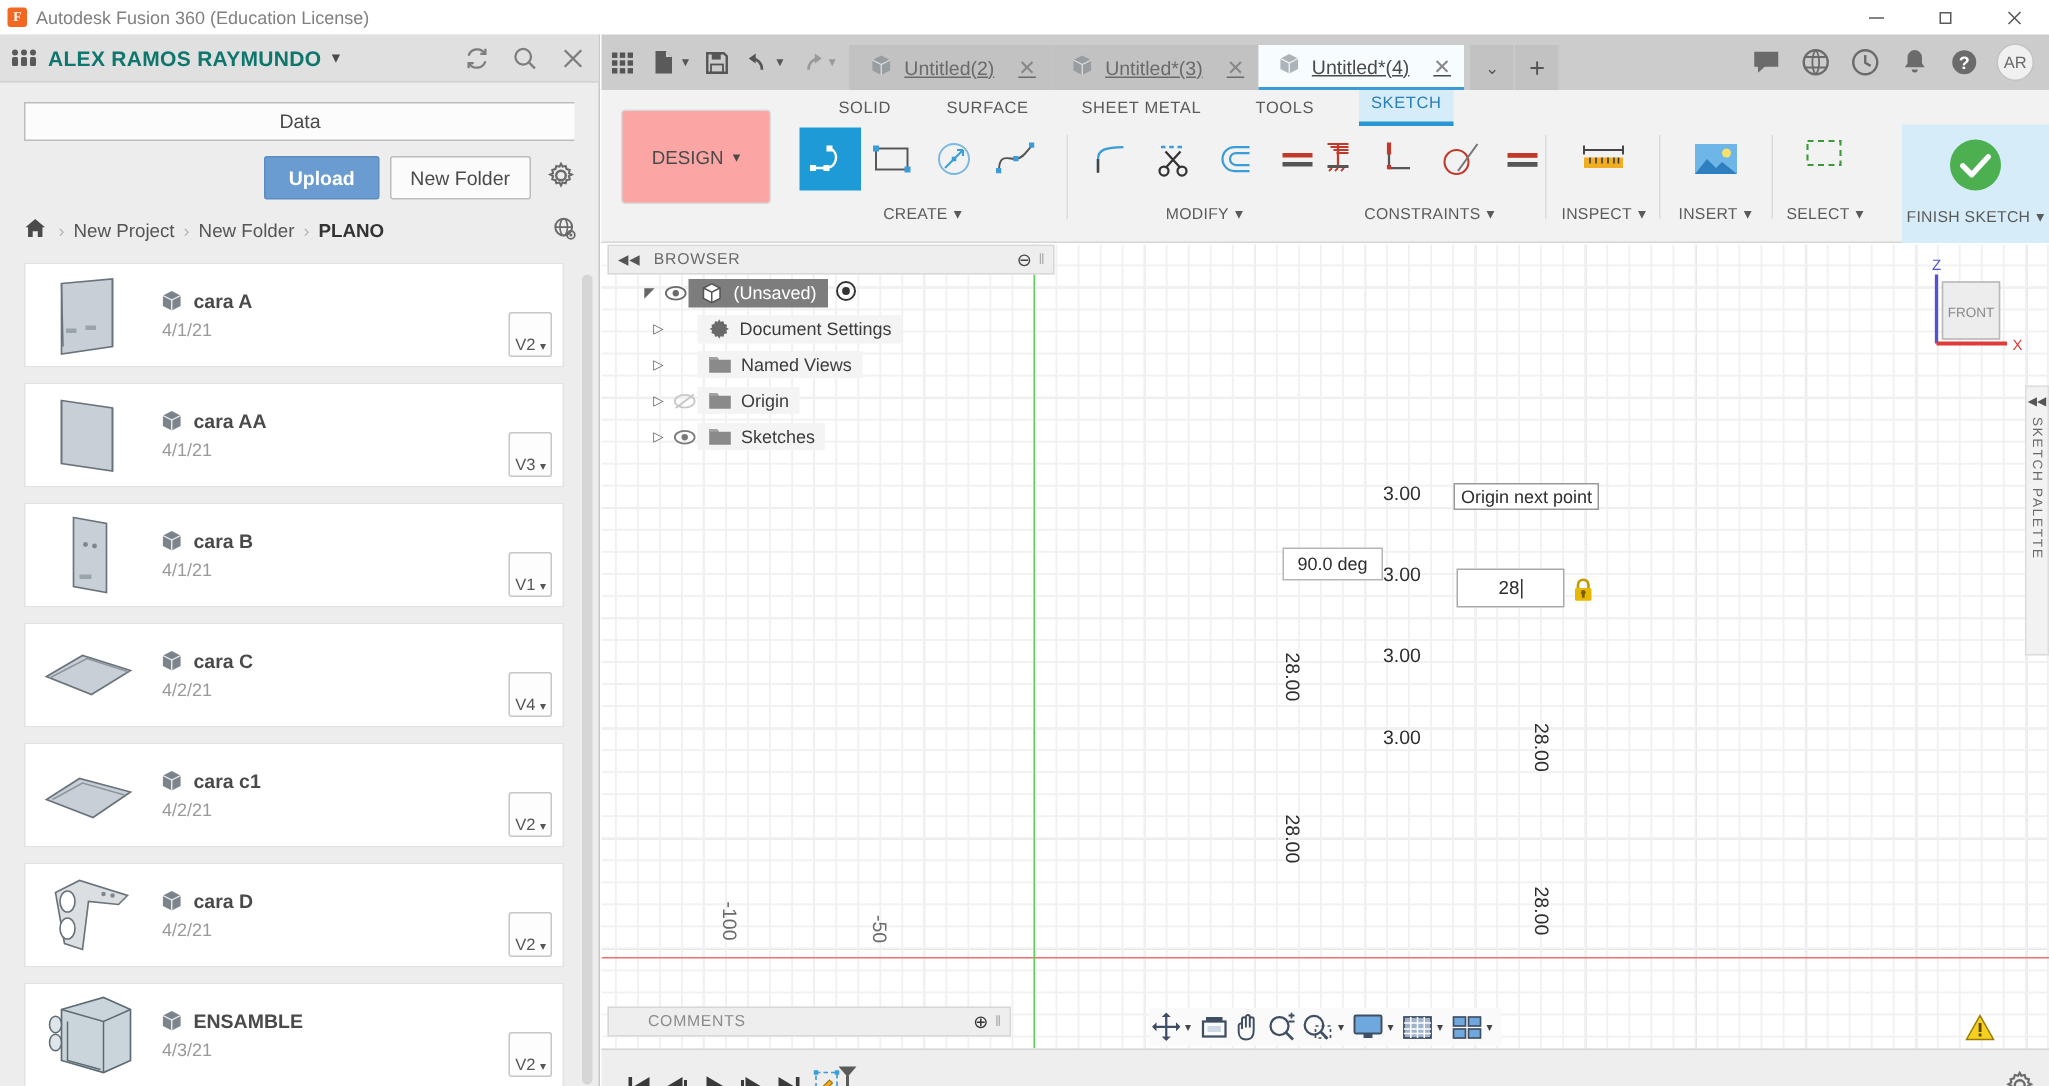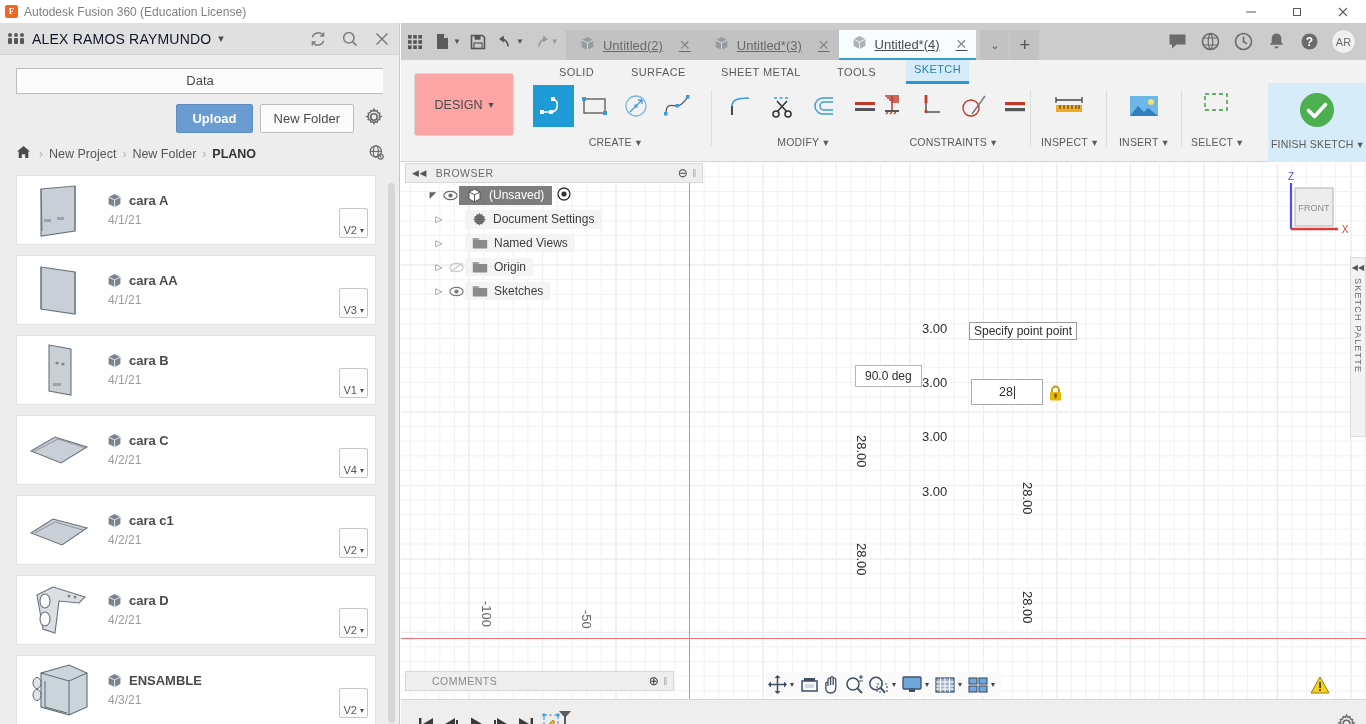--- a/index.html
+++ b/index.html
@@ -42,21 +42,21 @@
   #people-icon { width:16px; height:12px; margin-right:8px; position:relative; }
   #people-icon i {
     position:absolute; width:4px; height:4px; background:#5a5a5a; border-radius:50%;
   }
   #people-icon i:nth-child(1){ left:0; top:0; }
   #people-icon i:nth-child(2){ left:6px; top:0; }
   #people-icon i:nth-child(3){ left:12px; top:0; }
   #people-icon i:nth-child(4){ left:0; top:5px; width:4px; height:6px; border-radius:1px; }
   #people-icon i:nth-child(5){ left:6px; top:5px; width:4px; height:6px; border-radius:1px; }
   #people-icon i:nth-child(6){ left:12px; top:5px; width:4px; height:6px; border-radius:1px; }
-  #user-name { font-size:14px; color:#0f172a; letter-spacing:.2px; }
+  #user-name { font-size:14px; color:#0f766e; letter-spacing:.2px;font-weight:bold; }
   #user-caret { margin-left:7px; font-size:11px; color:#4a4a4a; }
   .ub-icon { margin-left:14px; color:#8a8a8a; display:flex; align-items:center; }
 
   #tabs-dp { display:flex; margin:13px 16px 0 16px; }
   .dp-tab {
     flex:1; height:26px; line-height:24px; text-align:center; font-size:13px;
     border:1px solid #bdbdbd; color:#4a4a4a; background:#e4e4e4;
   }
   .dp-tab.active { background:#fcfcfc; border-right:none; }
   #btnrow { display:flex; align-items:center; justify-content:flex-end; margin:10px 16px 0 0; }
@@ -949,21 +949,21 @@
         <div class="dimtext" style="left: 521px; top: 321px;">3.00</div>
         <div class="dimtext vert" style="left: 453px; top: 272px;">28.00</div>
         <div class="dimtext vert" style="left: 619px; top: 319px;">28.00</div>
         <div class="dimtext vert" style="left: 453px; top: 380px;">28.00</div>
         <div class="dimtext vert" style="left: 619px; top: 428px;">28.00</div>
       </div>
 
     <div class="dimtext vert" style="left:78px; top:438px; color:#6a6a6a; font-size:13px;">-100</div>
     <div class="dimtext vert" style="left:178px; top:447px; color:#6a6a6a; font-size:13px;">-50</div>
 
-    <div id="specify-tip">Specify point point</div>
+    <div id="specify-tip">Origin next point</div>
     <div id="angle-tip">90.0 deg</div>
     <div id="dim-input">
       <span>28</span>
       <span class="caret"></span>
     </div>
     <div id="lock-ic">
       <svg width="13" height="16" viewBox="0 0 13 16">
           <path d="M3 7V5a3.5 3.5 0 0 1 7 0v2" fill="none" stroke="#c49a00" stroke-width="1.8"></path>
           <rect x="1" y="7" width="11" height="8.5" rx="1" fill="#e8b800"></rect>
           <rect x="5.6" y="9.5" width="1.8" height="4" fill="#7a5d00"></rect>

